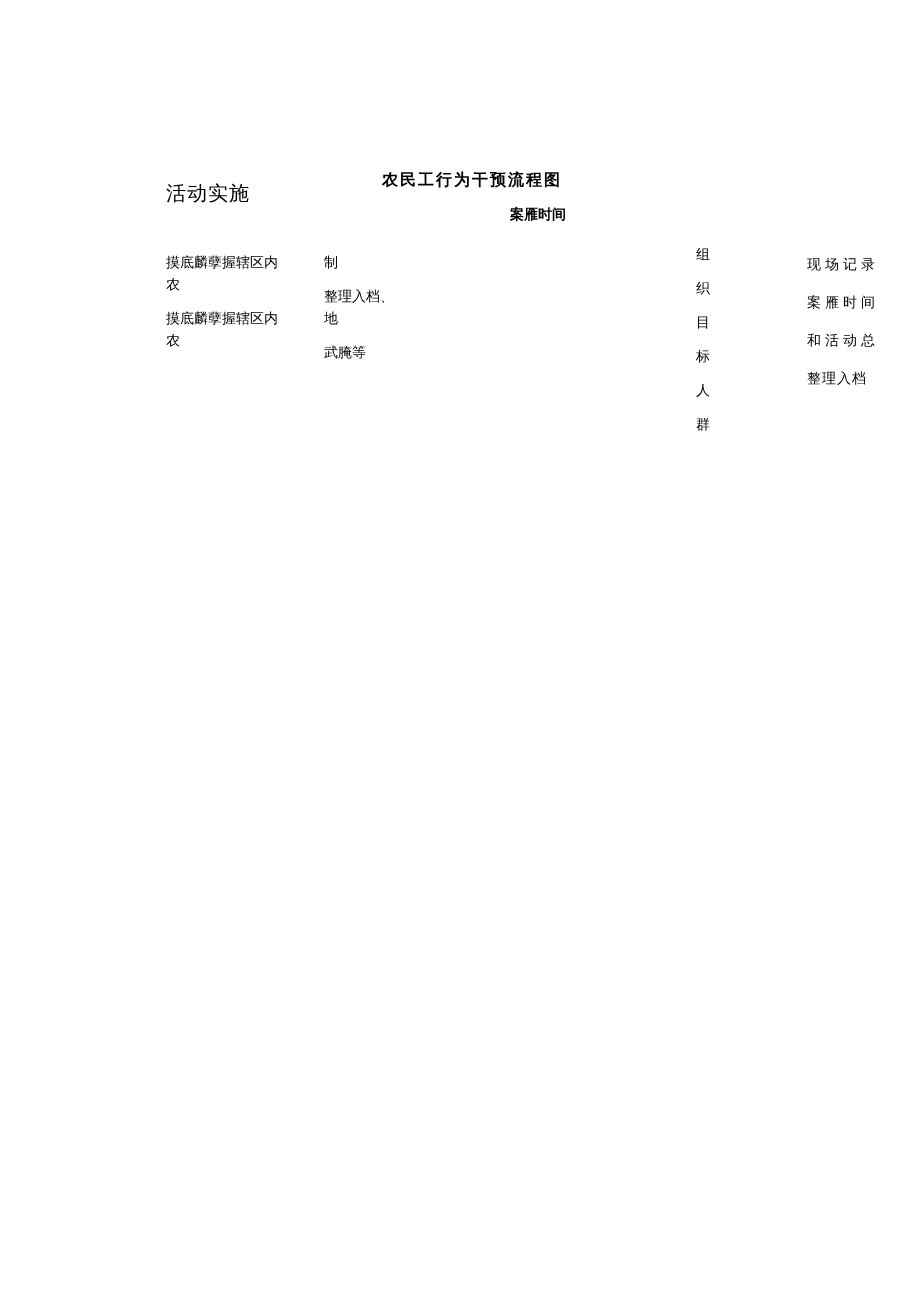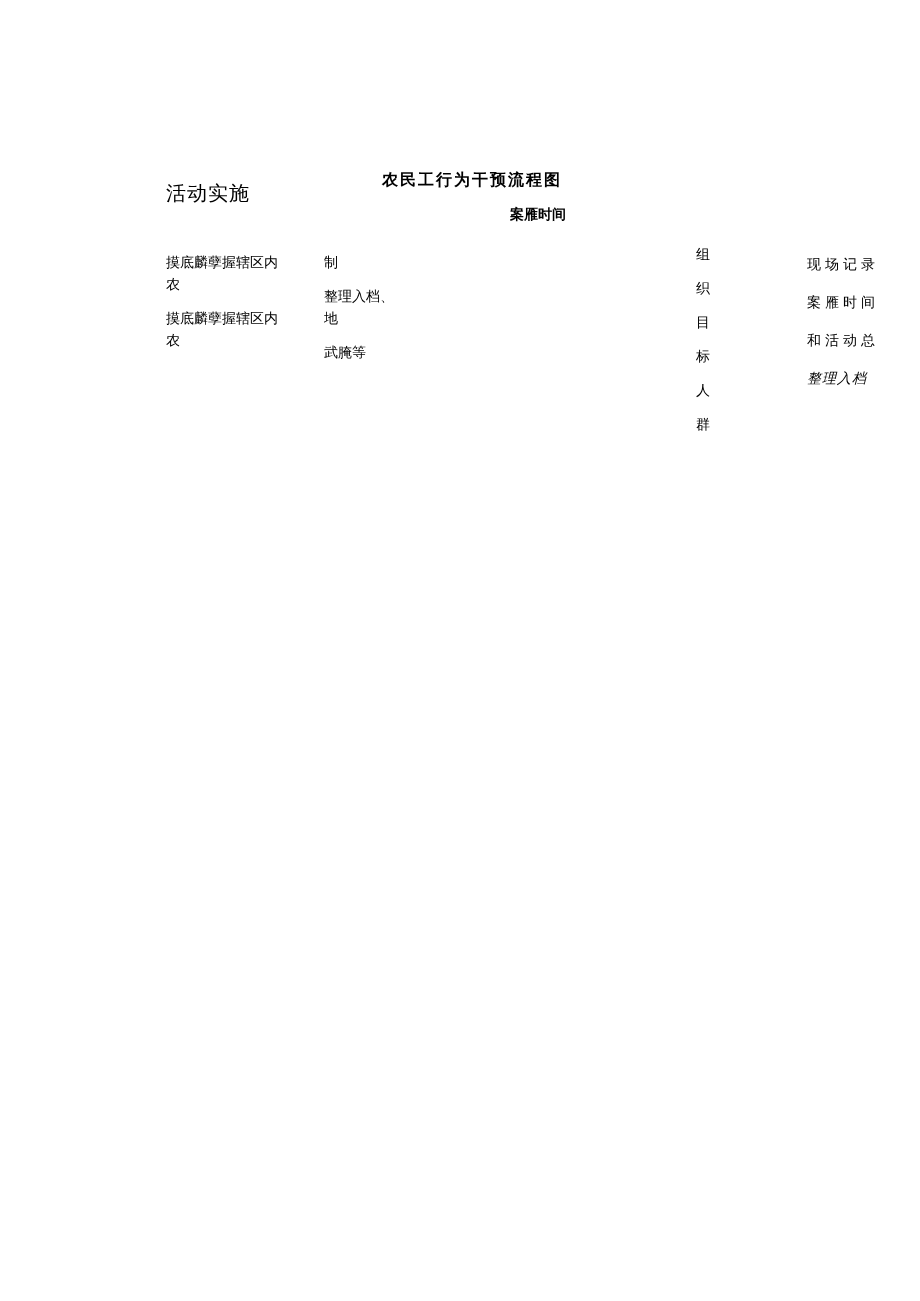--- a/index.html
+++ b/index.html
@@ -71,21 +71,20 @@
       position: absolute;
       left: 759px;
       top: 204px;
       width: 96px;
       font-size: 14px;
       line-height: 26px;
       letter-spacing: 4px;
     }
     .col4-last {
       letter-spacing: 1px;
-      font-style: italic;
     }
   </style>
 </head>
 <body>
 
 <div class="header-row">
   <div class="activity-label">活动实施</div>
   <div class="main-title">农民工行为干预流程图</div>
 </div>
 

